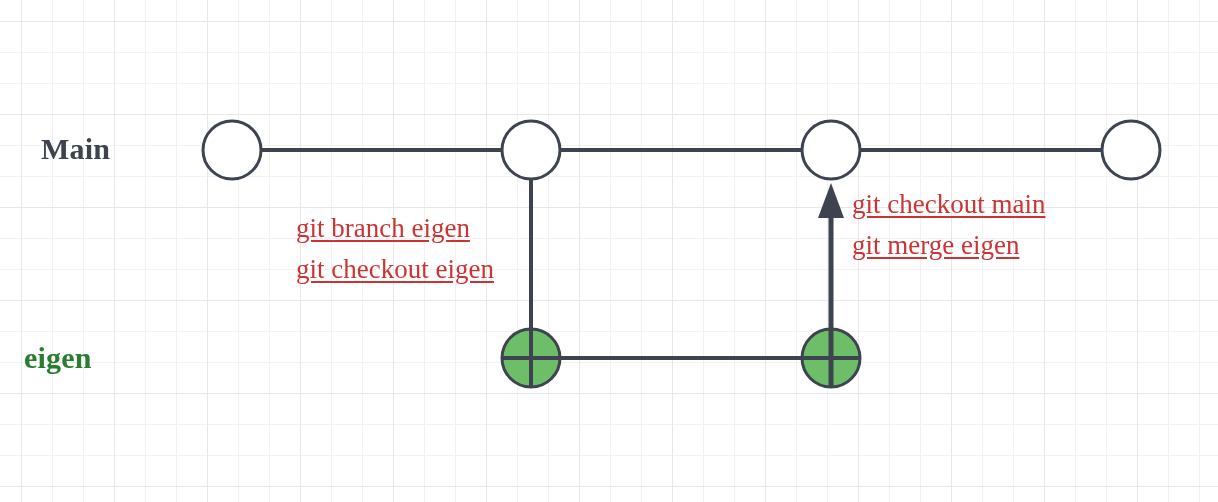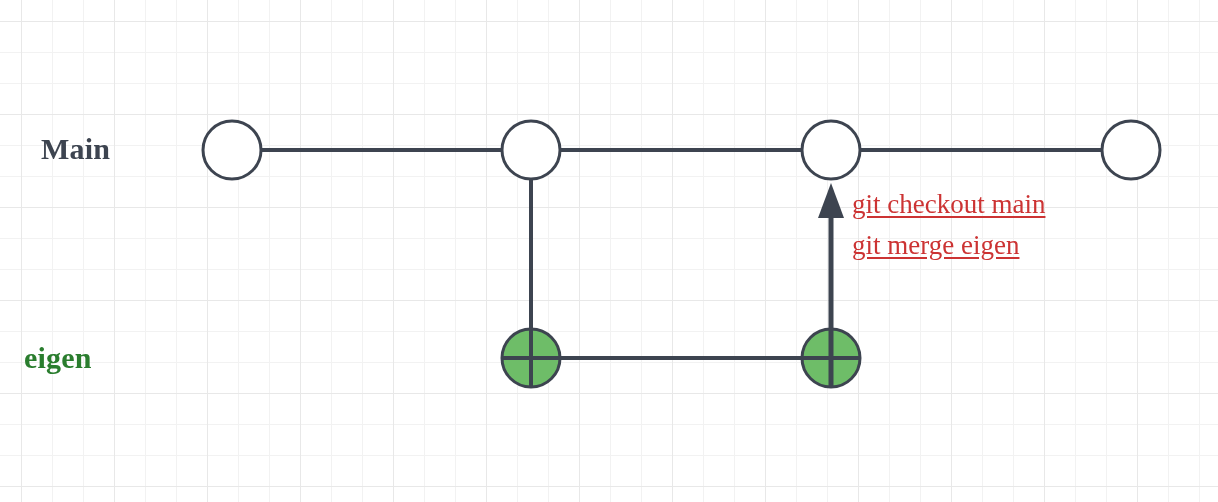--- a/index.html
+++ b/index.html
@@ -108,19 +108,23 @@
     <line x1="531" y1="179" x2="531" y2="388" stroke="#3d4450" stroke-width="4"></line>
 
     <line x1="831" y1="388" x2="831" y2="215" stroke="#3d4450" stroke-width="5"></line>
     <polygon points="831,183 844,218 818,218" fill="#3d4450"></polygon>
   </svg>
 
   <div class="branch-label" id="label-main">Main</div>
 
   <div class="branch-label" id="label-eigen">eigen</div>
 
+  <div class="annotation" id="annotation-branch">
+    <span class="cmd-line">git branch eigen</span>
+    <span class="cmd-line">git checkout eigen</span>
+  </div>
 
   <div class="annotation" id="annotation-merge">
     <span class="cmd-line">git checkout main</span>
     <span class="cmd-line">git merge eigen</span>
   </div>
 
 </div>
 
 </body></html>

